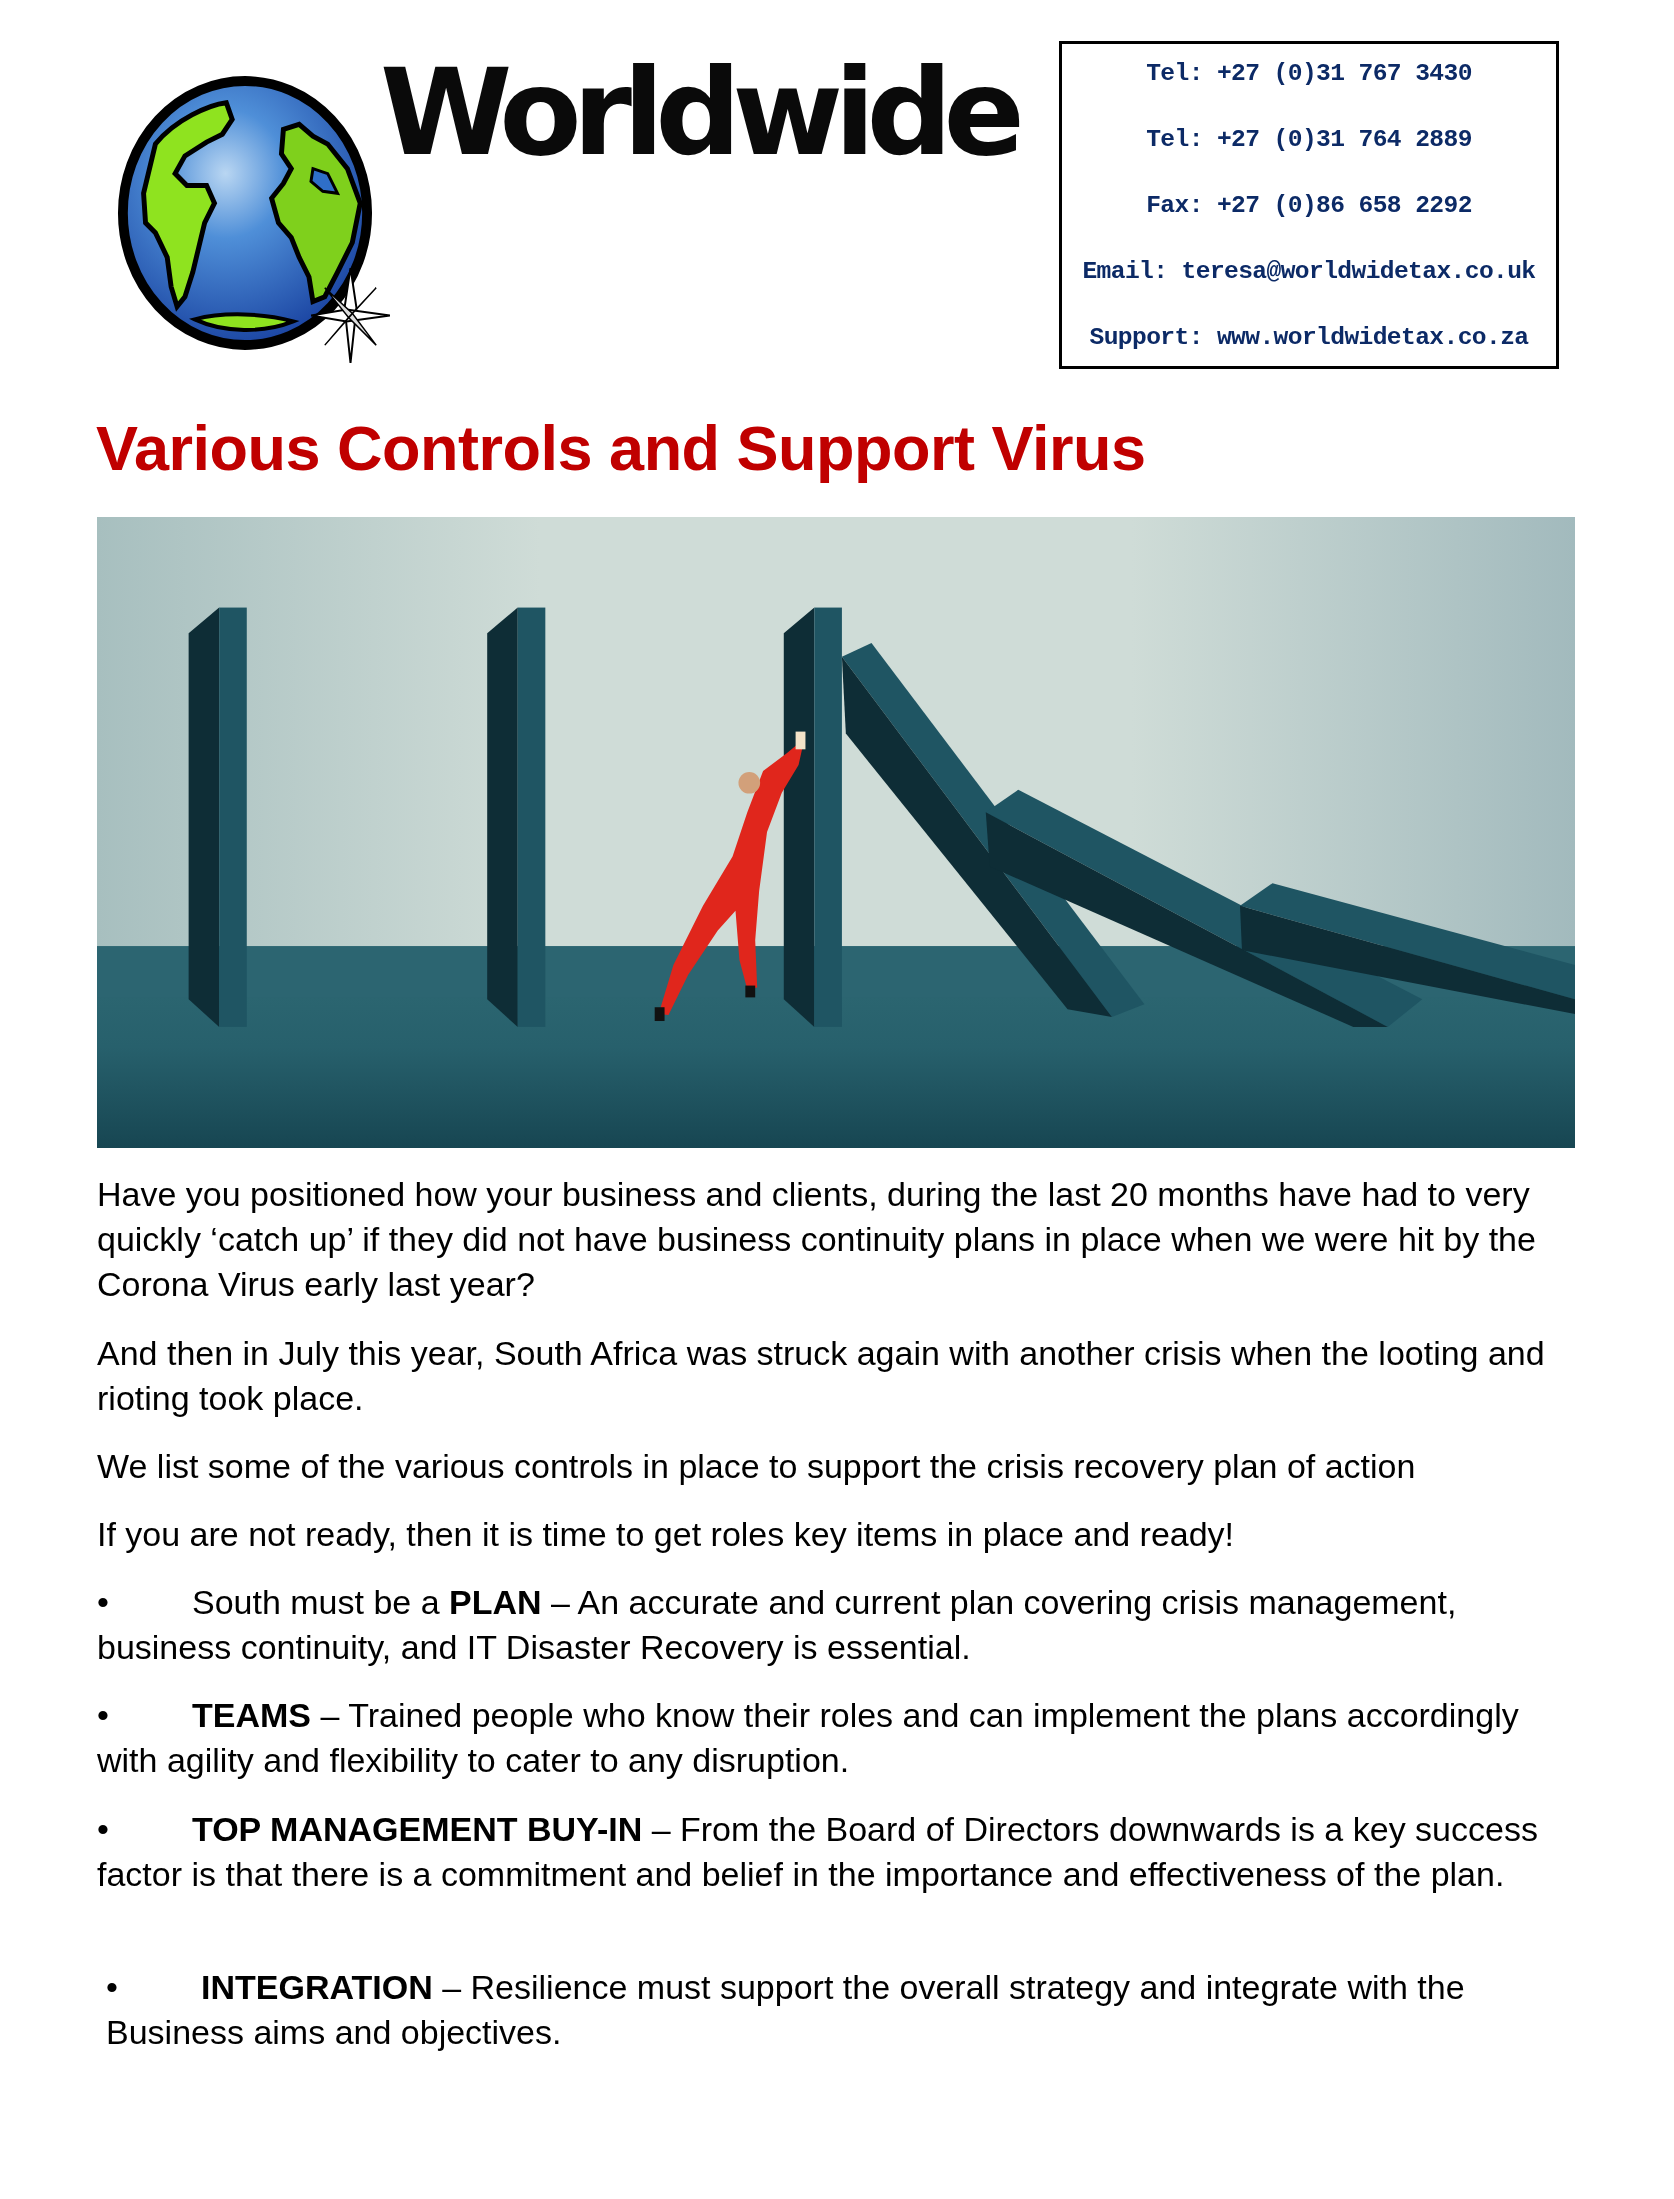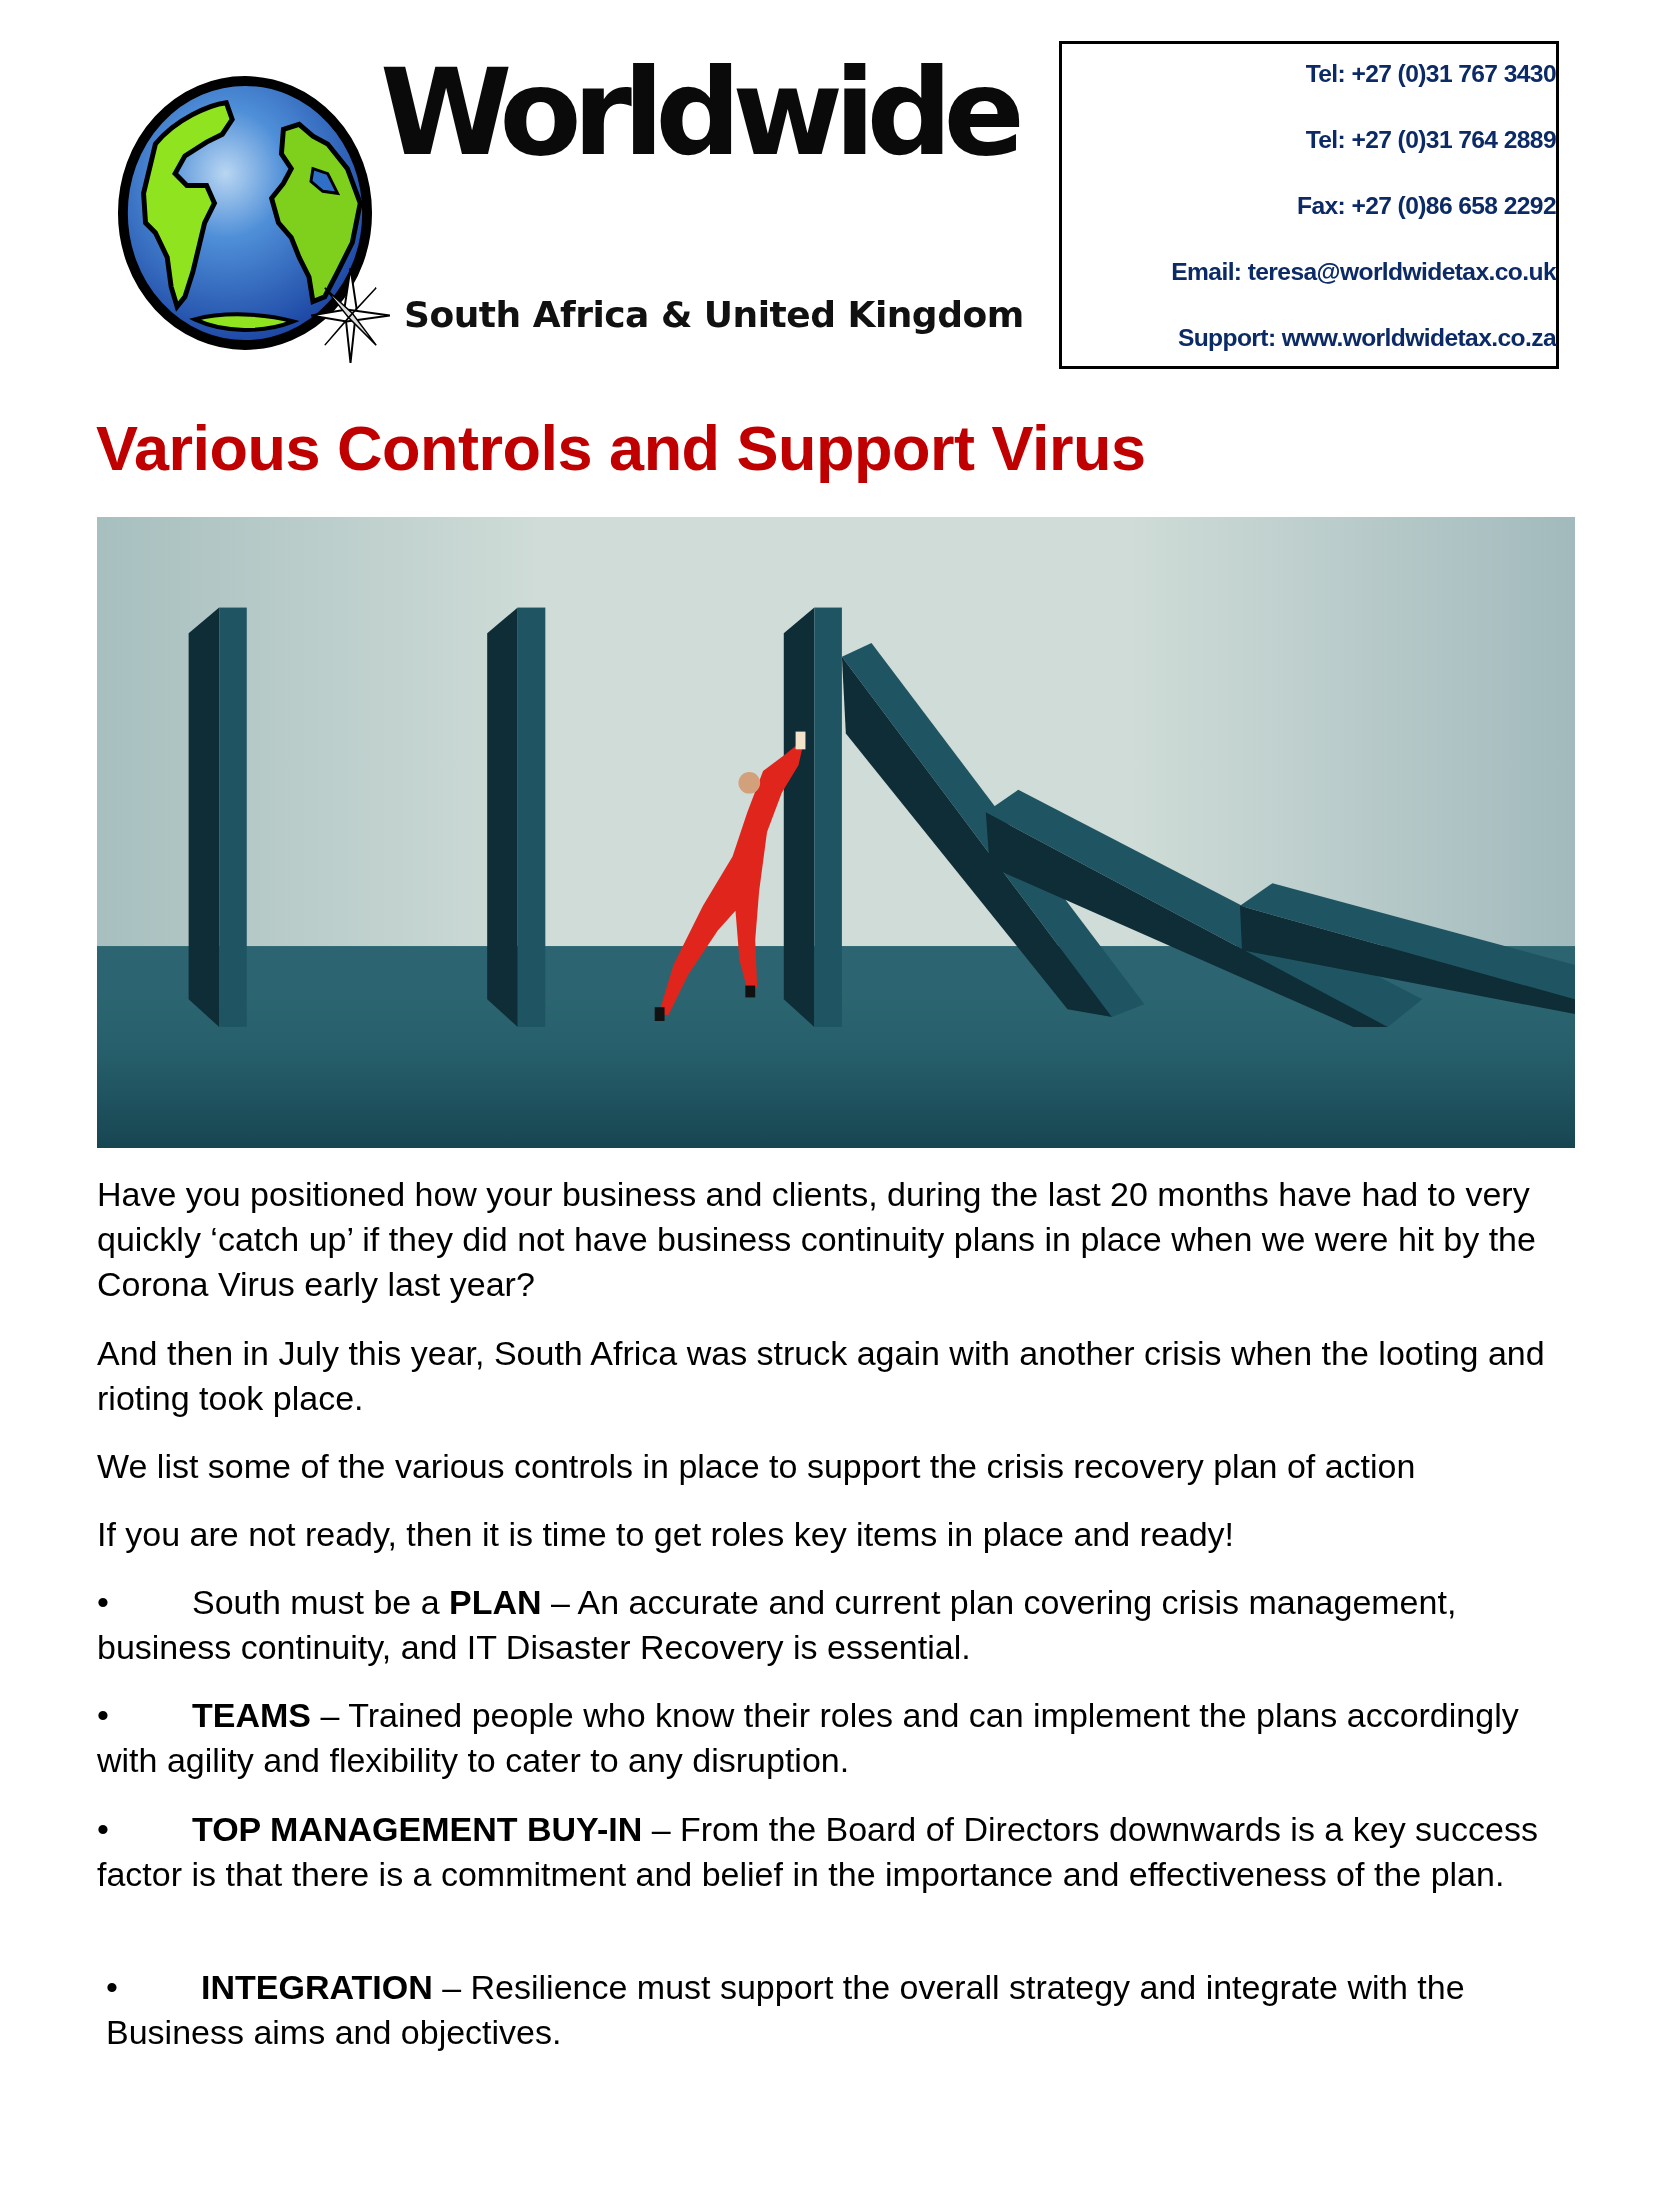--- a/index.html
+++ b/index.html
@@ -8,21 +8,21 @@
   
   .logo { position: absolute; left: 116px; top: 61px; width: 906px; height: 296px; }
   .globe { position: absolute; left: 0; top: 13.8px; width: 258px; height: 276px; }
   .brand-line1 { position: absolute; left: 264px; top: -7.9px; font-family: "DejaVu Sans", sans-serif; font-weight: bold; font-size: 120px; letter-spacing: -8.9px; line-height: 1; color: #0a0a0a; white-space: nowrap; text-align: right; }
   .brand-line2 { position: absolute; left: 264px; top: 116px; font-family: "DejaVu Sans", sans-serif; font-weight: bold; font-size: 100px; letter-spacing: -6.9px; line-height: 1; color: #0a0a0a; white-space: nowrap; }
   .brand-line3 { position: absolute; left: 288px; top: 236px; font-family: "DejaVu Sans", sans-serif; font-weight: bold; font-size: 36px; letter-spacing: -0.5px; line-height: 1; color: #111; white-space: nowrap; }
   .compass { position: absolute; left: 195px; top: 207px; width: 79px; height: 95px; }
 
   
   .contact-box { position: absolute; left: 1059px; top: 41px; width: 500px; height: 328px; border: 3px solid #000; box-sizing: border-box; }
-  .contact-line { position: absolute; left: 0; width: 100%; text-align: right; font-family: Liberation Sans, sans-serif; font-weight: bold; font-size: 24.6px; color: #0c2a66; letter-spacing: -0.6px; }
+  .contact-line { position: absolute; left: 0; width: 100%; text-align: center; font-family: Liberation Mono, monospace; font-weight: bold; font-size: 24.6px; color: #0c2a66; letter-spacing: -0.6px; }
 
   
   .title { position: absolute; left: 96px; top: 412px; font-family: "Liberation Sans", sans-serif; font-weight: bold; font-size: 63px; color: #c00000; letter-spacing: -0.5px; white-space: nowrap; }
 
   
   .hero { position: absolute; left: 97px; top: 517px; width: 1478px; height: 631px; }
 
   
   .body-text { position: absolute; left: 97px; width: 1483px; font-family: "Liberation Sans", sans-serif; font-size: 34px; line-height: 45px; color: #000; }
   .body-text b { font-weight: bold; }
@@ -46,21 +46,20 @@
     <path d="M200 95 L215 100 L225 120 L210 118 L198 108 Z" fill="#2f6fc8" stroke="#000" stroke-width="3"></path>
     <path d="M80 248 C110 240 150 242 180 250 C150 262 110 262 80 248 Z" fill="#8fe31f" stroke="#000" stroke-width="4"></path>
   </svg>
   <svg class="compass" viewBox="0 0 80 96">
     <polygon points="40,0 46,40 40,96 34,40" fill="#fff" stroke="#000" stroke-width="2"></polygon>
     <polygon points="0,48 36,42 80,48 36,54" fill="#fff" stroke="#000" stroke-width="2"></polygon>
     <polygon points="14,20 42,46 66,78 38,50" fill="#ddd" stroke="#000" stroke-width="1.5"></polygon>
     <polygon points="66,20 42,46 14,78 38,50" fill="#ddd" stroke="#000" stroke-width="1.5"></polygon>
   </svg>
   <div class="brand-line1">Worldwide</div>
-  <div class="brand-line3">South Africa &amp; United Kingdom</div>
 </div>
 
 <div class="contact-box">
   <div class="contact-line" style="top:15.8px;">Tel: +27 (0)31 767 3430</div>
   <div class="contact-line" style="top:82px;">Tel: +27 (0)31 764 2889</div>
   <div class="contact-line" style="top:148px;">Fax: +27 (0)86 658 2292</div>
   <div class="contact-line" style="top:214px;">Email: teresa@worldwidetax.co.uk</div>
   <div class="contact-line" style="top:280px;">Support: www.worldwidetax.co.za</div>
 </div>
 

